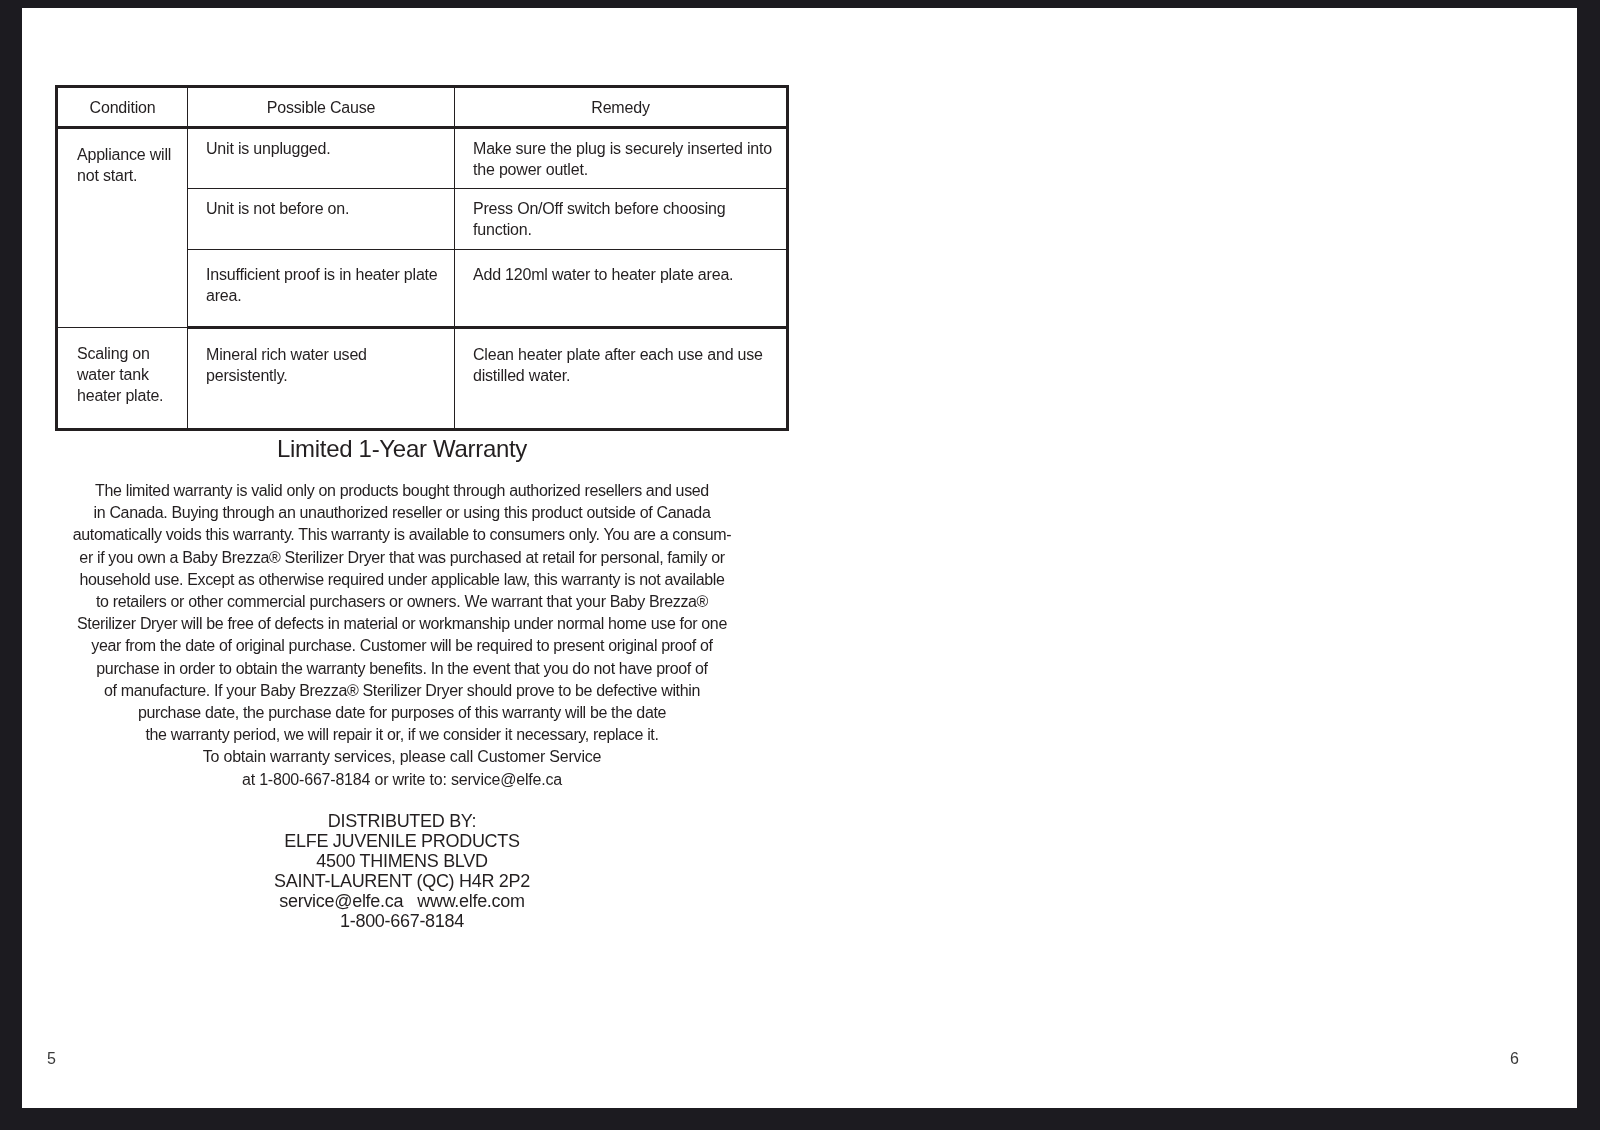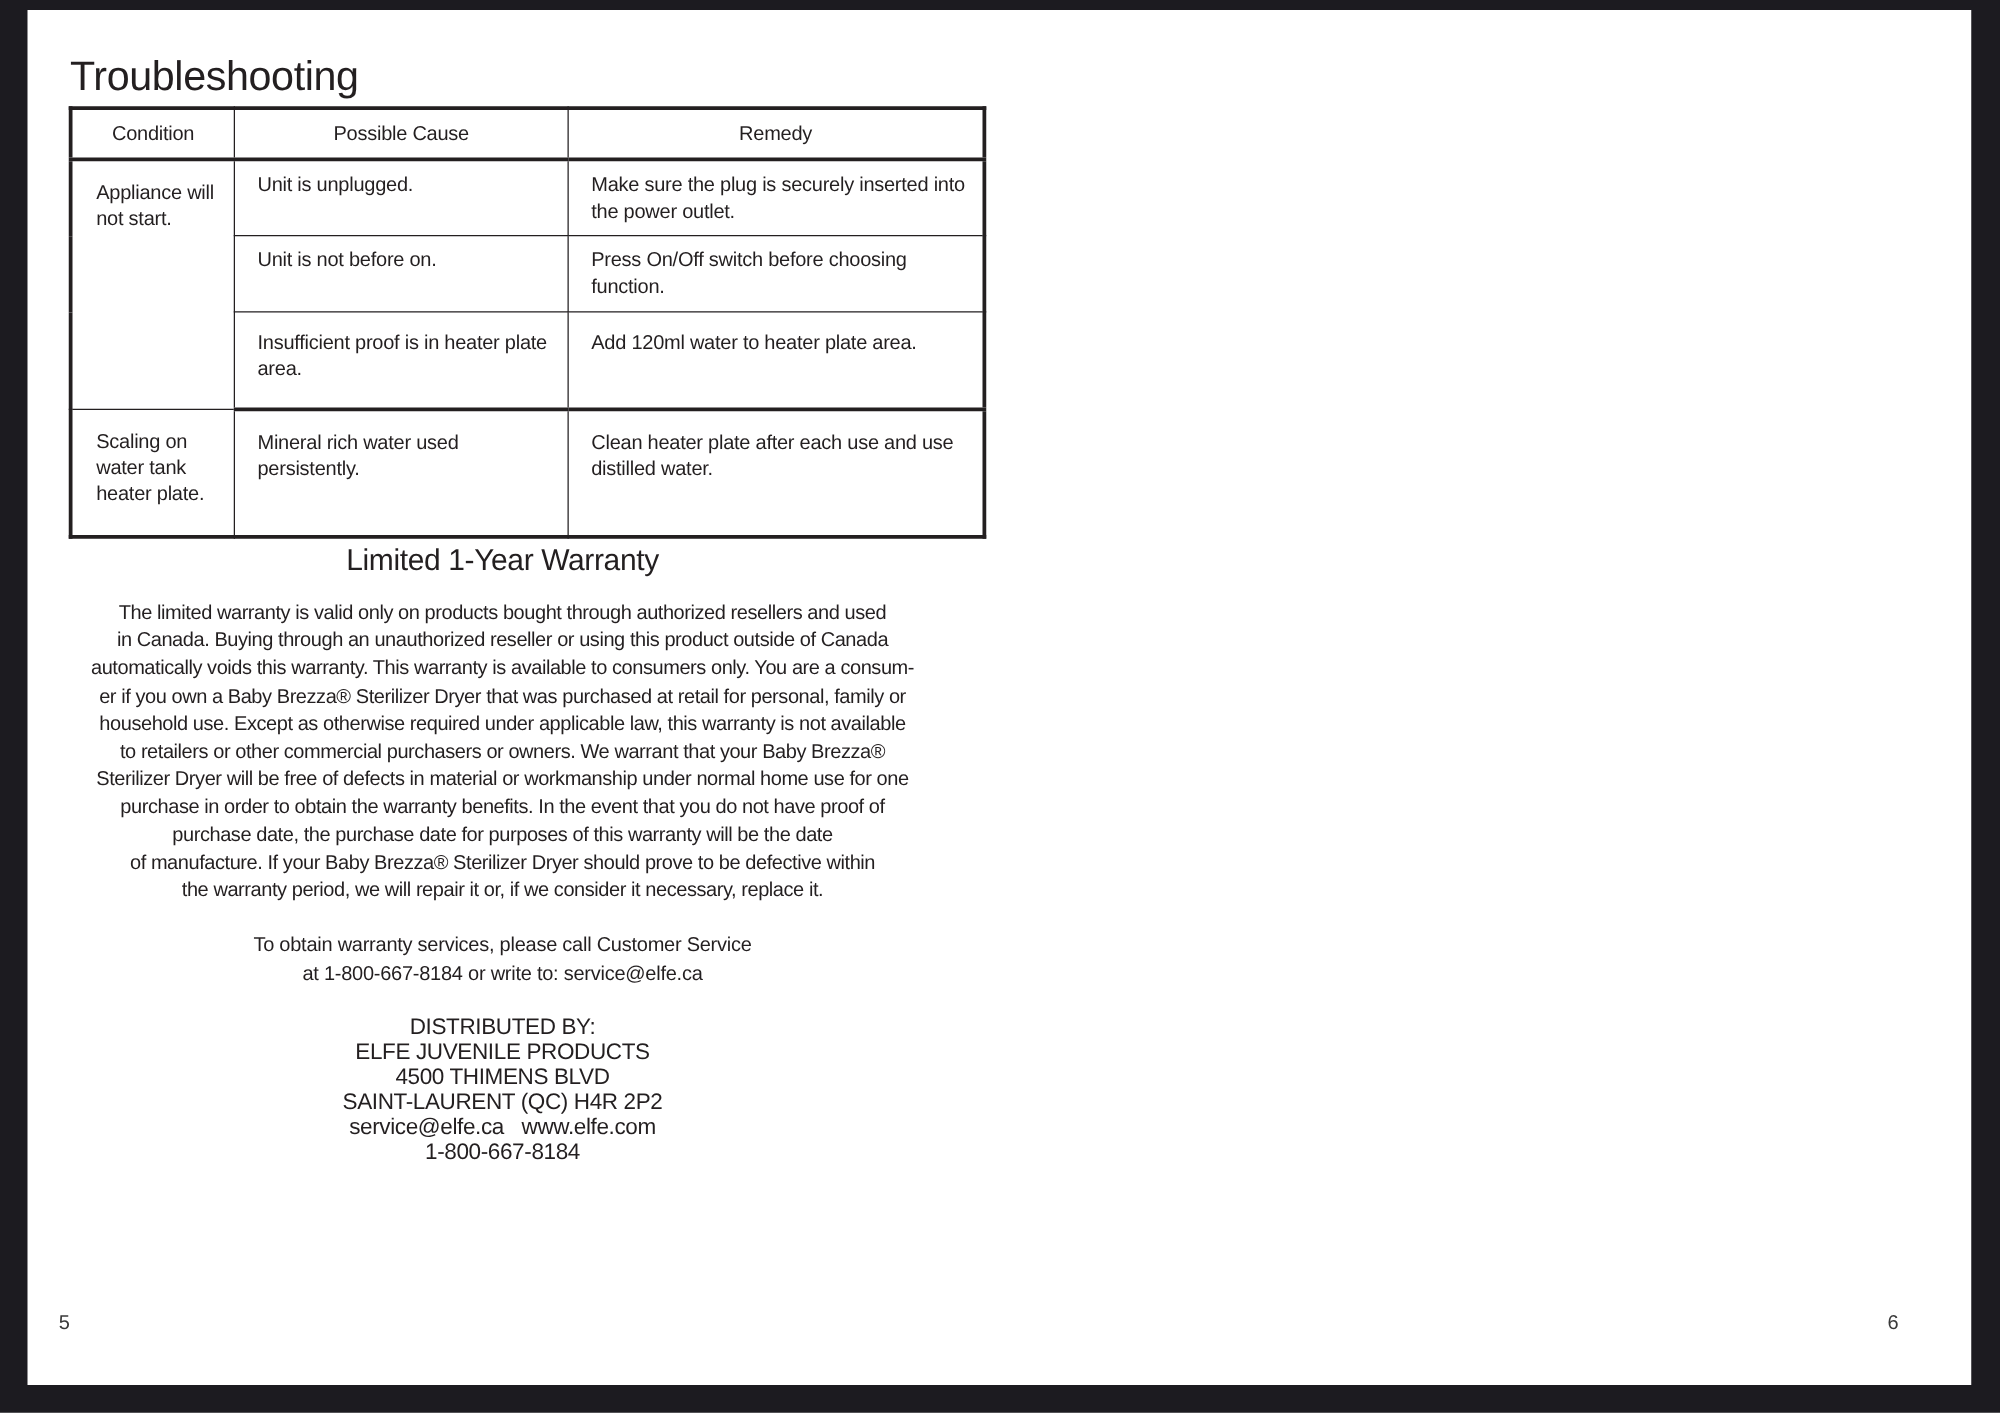--- a/index.html
+++ b/index.html
@@ -119,21 +119,20 @@
       color: #3a3a3a;
     }
     .page-num.left { left: 25px; }
     .page-num.right { left: 1488px; }
   </style>
 </head>
 <body>
 
 <div class="page">
 
-  <h1 class="title">Troubleshooting</h1>
 
   <table class="trouble">
     <colgroup>
       <col class="col-cond">
       <col class="col-cause">
       <col>
     </colgroup>
     <thead>
       <tr>
         <th>Condition</th>
@@ -166,23 +165,24 @@
   <section class="warranty">
     <h2>Limited 1-Year Warranty</h2>
     <p class="body">
       <span>The limited warranty is valid only on products bought through authorized resellers and used</span>
       <span>in Canada. Buying through an unauthorized reseller or using this product outside of Canada</span>
       <span>automatically voids this warranty. This warranty is available to consumers only. You are a consum-</span>
       <span>er if you own a Baby Brezza® Sterilizer Dryer that was purchased at retail for personal, family or</span>
       <span>household use. Except as otherwise required under applicable law, this warranty is not available</span>
       <span>to retailers or other commercial purchasers or owners. We warrant that your Baby Brezza®</span>
       <span>Sterilizer Dryer will be free of defects in material or workmanship under normal home use for one</span>
+      <span>year from the date of original purchase. Customer will be required to present original proof of</span>
       <span>purchase in order to obtain the warranty benefits. In the event that you do not have proof of</span>
+      <span>of manufacture. If your Baby Brezza® Sterilizer Dryer should prove to be defective within</span>
       <span>purchase date, the purchase date for purposes of this warranty will be the date</span>
-      <span>of manufacture. If your Baby Brezza® Sterilizer Dryer should prove to be defective within</span>
       <span>the warranty period, we will repair it or, if we consider it necessary, replace it.</span>
     </p>
   </section>
 
   <div class="contact">
     <span>To obtain warranty services, please call Customer Service</span>
     <span>at 1-800-667-8184 or write to: service@elfe.ca</span>
   </div>
 
   <div class="distributor">

